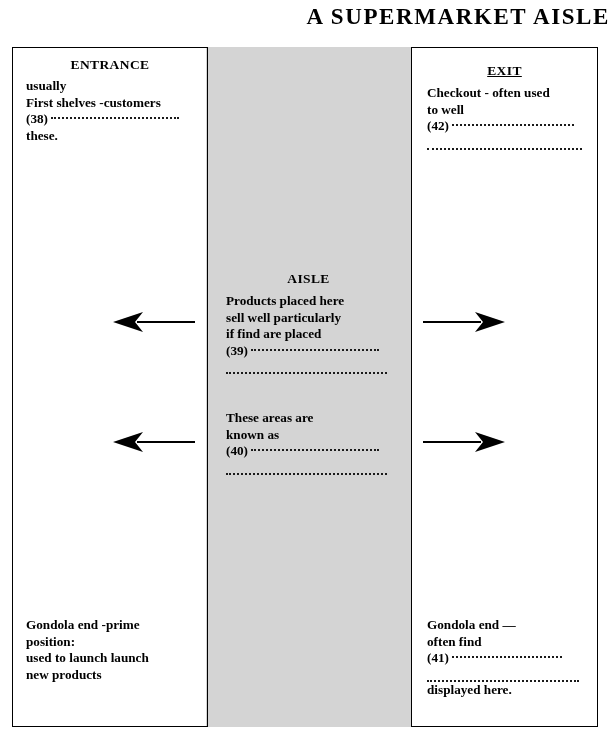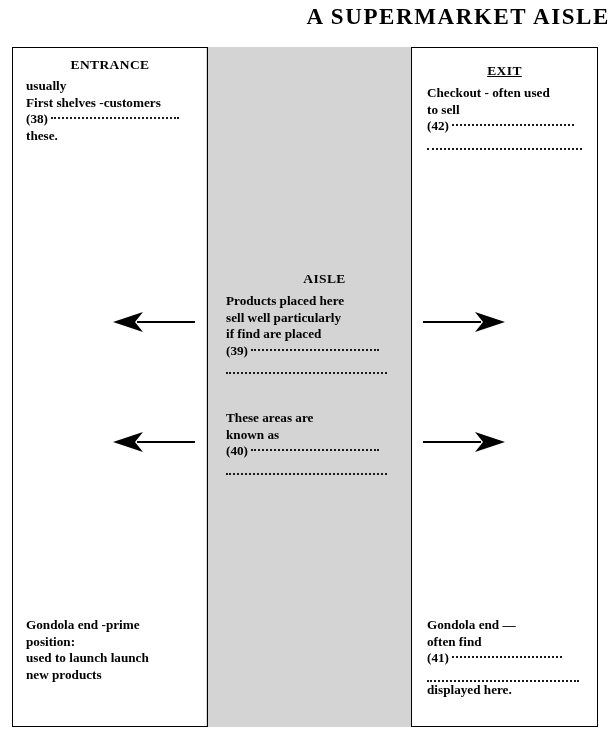--- a/index.html
+++ b/index.html
@@ -133,21 +133,21 @@
   <div class="row">these.</div>
 </div>
 
 <div class="body-text tx-gondola-left" style="position:absolute; top:617px; left:26px;">
   <div class="row">Gondola end -prime</div>
   <div class="row">position:</div>
   <div class="row">used to launch launch</div>
   <div class="row">new products</div>
 </div>
 
-<div class="heading" style="position:absolute; top:271px; left:206px; width:205px;padding-left:16px;">AISLE</div>
+<div class="heading" style="position:absolute; top:271px; left:206px; width:205px;">AISLE</div>
 
 <div class="body-text" style="position:absolute; top:293px; left:226px; width:170px;">
   <div class="row">Products placed here</div>
   <div class="row">sell well particularly</div>
   <div class="row">if find are placed</div>
   <div class="row">
     <span>(39)</span><span class="dots" style="width:128px;"></span>
   </div>
   <div class="dots-full" style="width:161px;"></div>
 </div>
@@ -158,21 +158,21 @@
   <div class="row">
     <span>(40)</span><span class="dots" style="width:128px;"></span>
   </div>
   <div class="dots-full" style="width:161px;"></div>
 </div>
 
 <div class="heading" style="position:absolute; top:63px; left:411px; width:187px;text-decoration:underline;">EXIT</div>
 
 <div class="body-text" style="position:absolute; top:85px; left:427px; width:168px;">
   <div class="row">Checkout - often used</div>
-  <div class="row">to sell</div>
+  <div class="row">to well</div>
   <div class="row">
     <span>(42)</span><span class="dots" style="width:122px;"></span>
   </div>
   <div class="dots-full" style="width:155px;"></div>
 </div>
 
 <div class="body-text" style="position:absolute; top:617px; left:427px; width:168px;">
   <div class="row">Gondola end —</div>
   <div class="row">often find</div>
   <div class="row">

